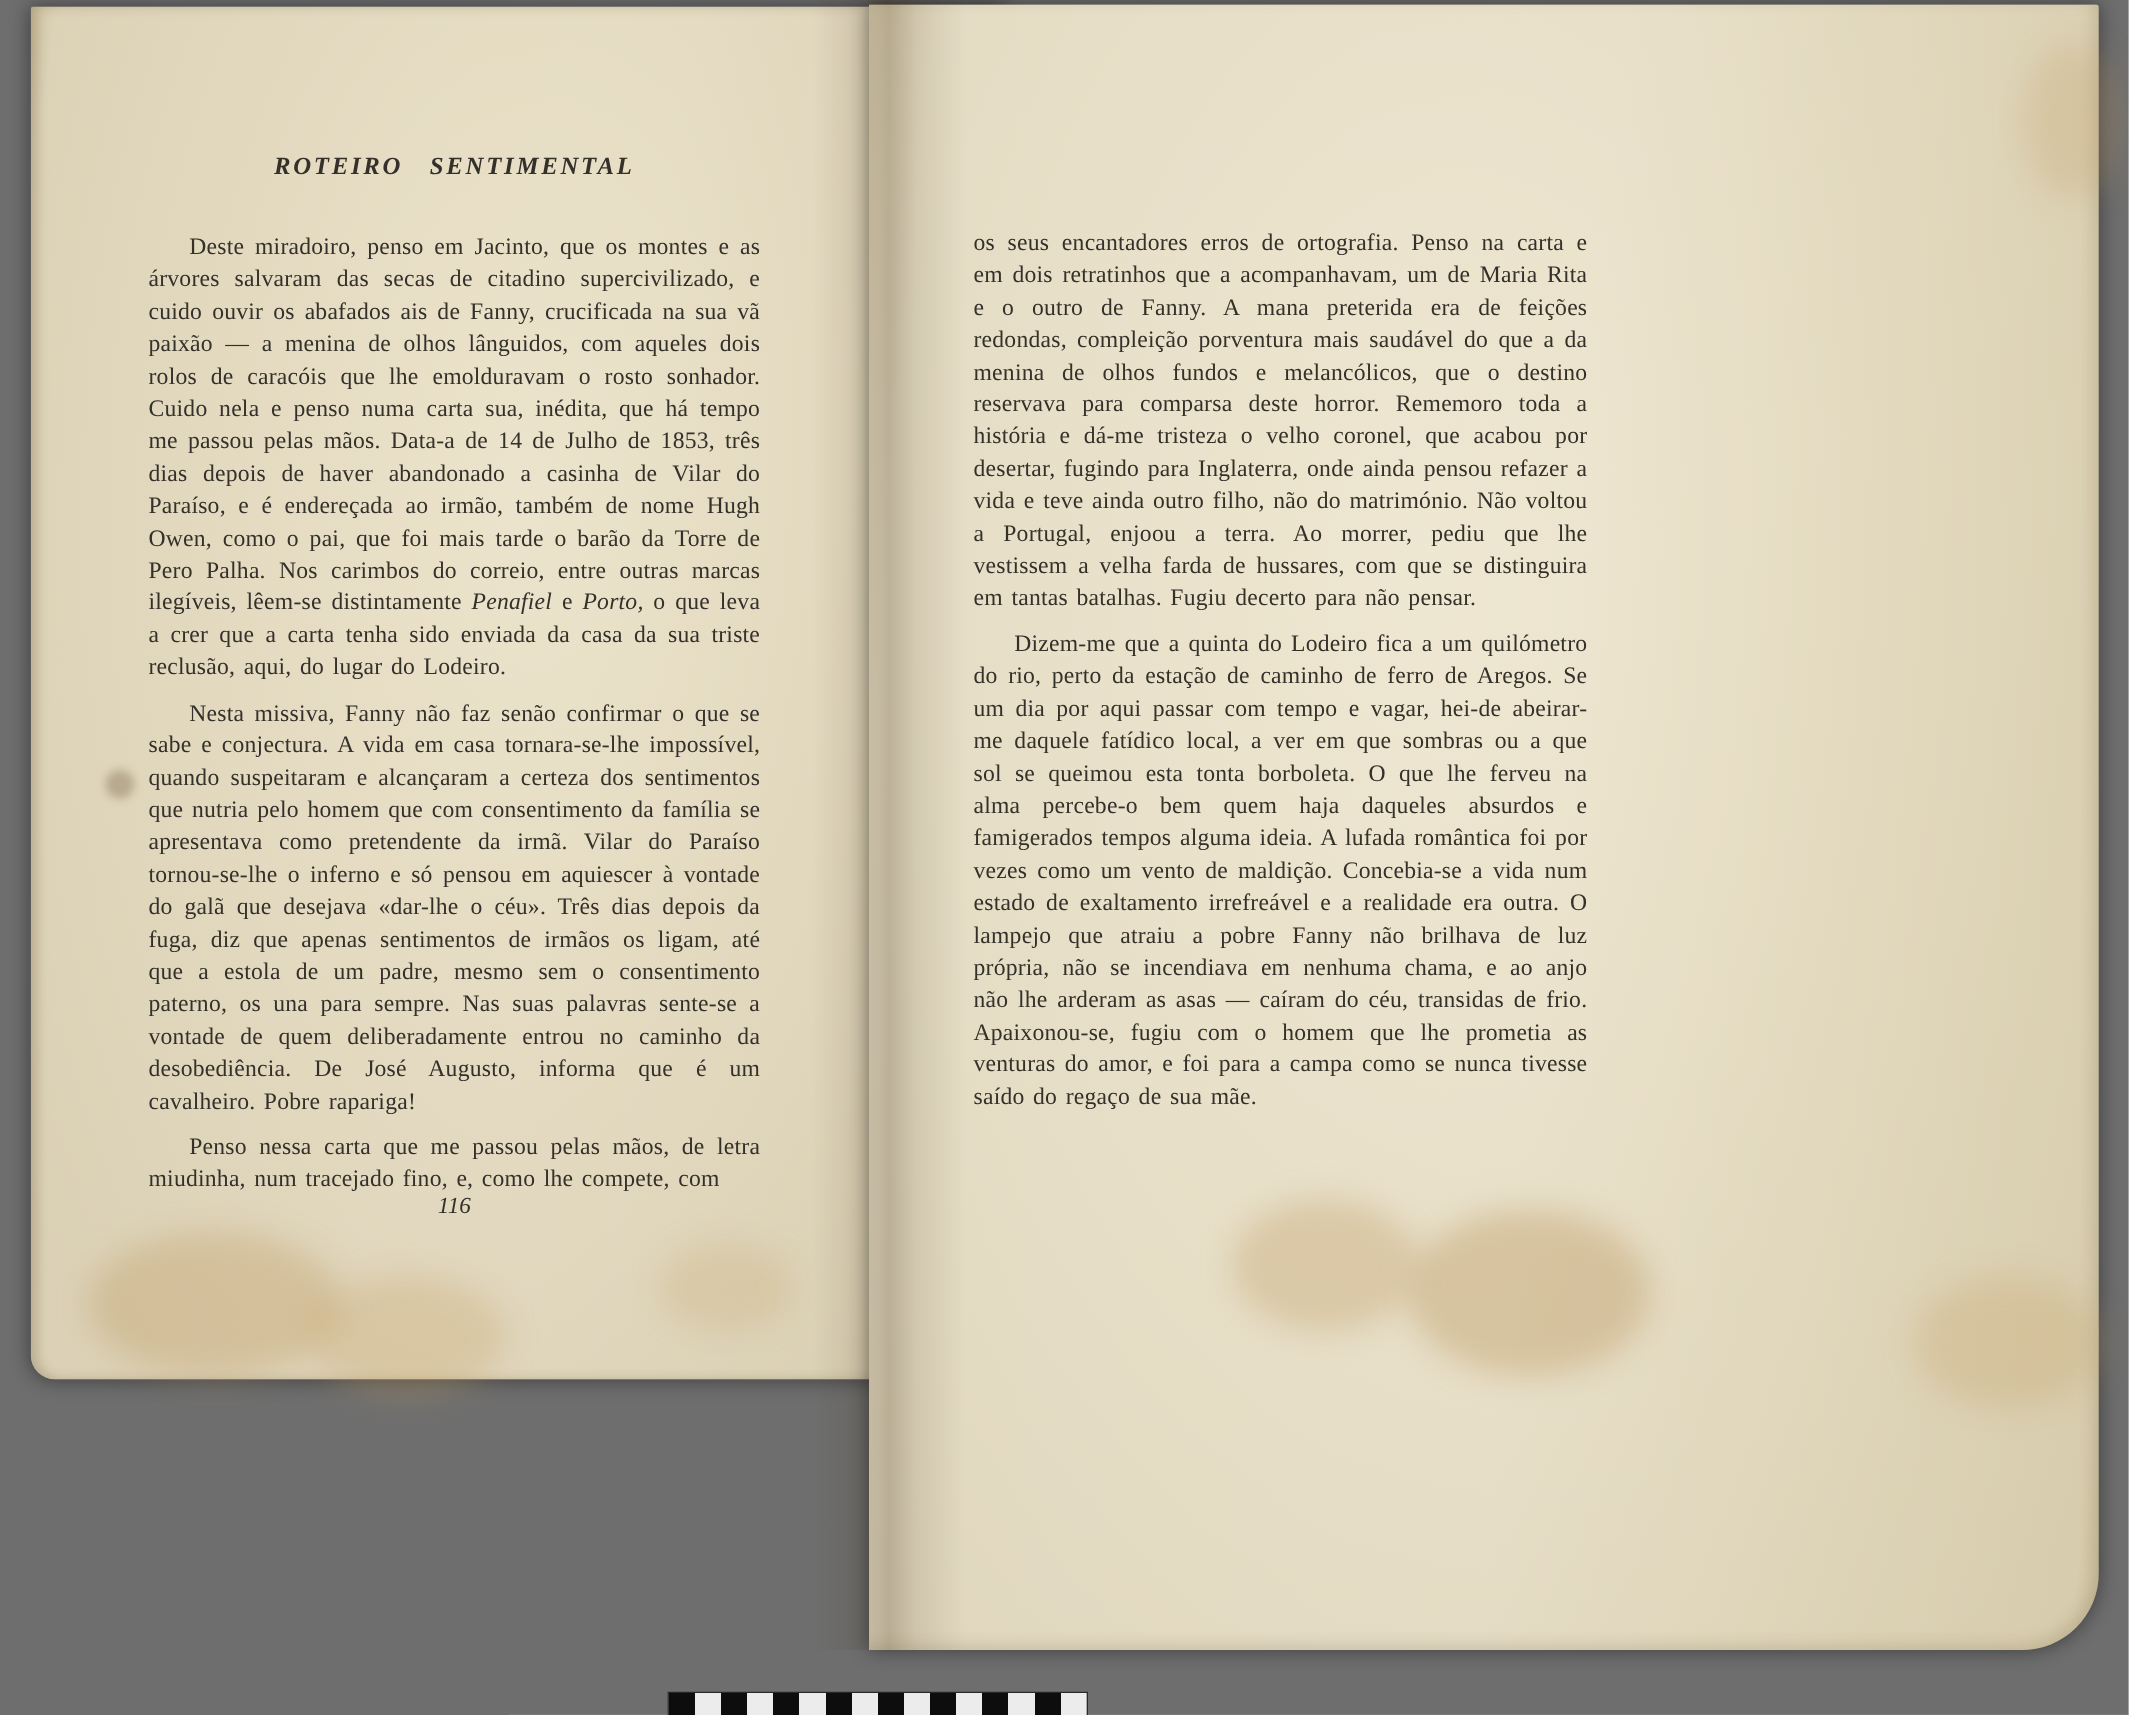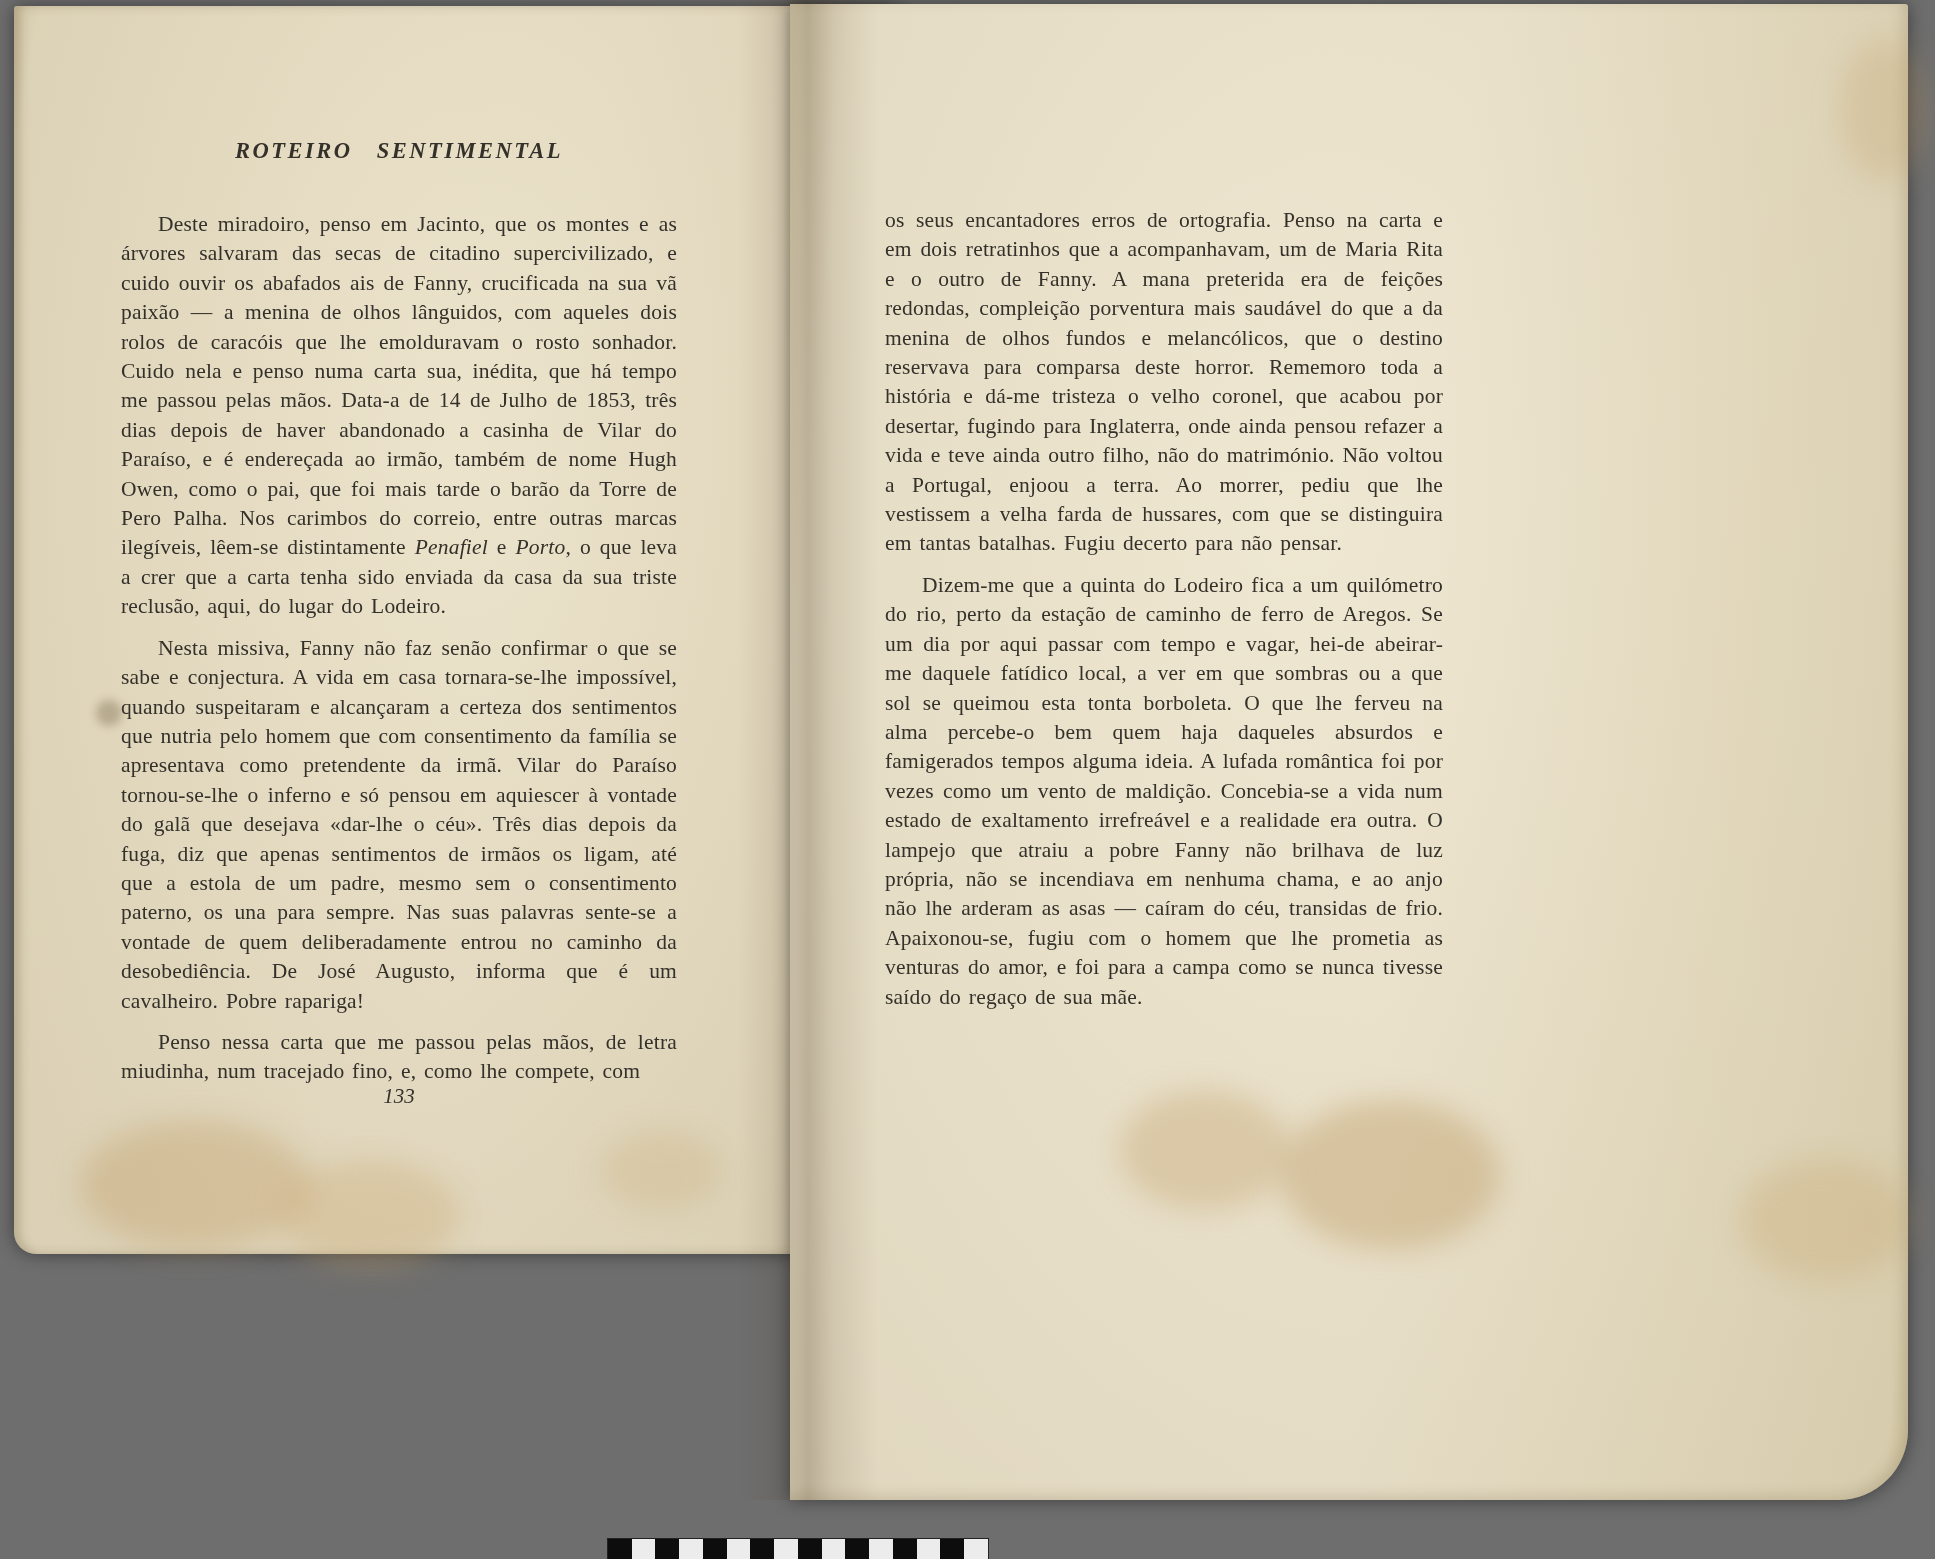--- a/index.html
+++ b/index.html
@@ -12,21 +12,21 @@
     background: var(--bg, #6e6e6e);
     overflow: hidden;
   }
 
   .page {
     position: absolute;
     box-shadow: 0 0 18px rgba(0,0,0,0.45);
   }
 
   .page-left {
-    left: 14px; top: 6px;
+    left: 28px; top: 6px;
     width: 884px; height: 1248px;
     background:
       radial-gradient(ellipse at 50% 35%, rgba(255,255,255,0.06), rgba(96,74,40,0.10) 90%),
       linear-gradient(100deg, #ddd2b2 0px, var(--paper-left, #e8dfc4) 26px, #ebe2c9 55%, #e6ddc1 100%);
     border-radius: 3px 0 0 22px;
     box-shadow: inset 6px 0 10px rgba(90,70,40,0.25), 0 0 18px rgba(0,0,0,0.45);
   }
 
   .page-right {
     left: 790px; top: 4px;
@@ -128,21 +128,21 @@
 
 <div class="scan-root" style="--bg: #6e6e6e; --paper-left: #e8dfc4; --paper-right: #ece4cc; --ink: #34302a;">
 
   <div class="page page-left">
     <div class="running-header header-left">ROTEIRO SENTIMENTAL</div>
     <div class="text-block text-left" id="left-paragraphs">
         <p class="para indent"><span>Deste miradoiro, penso em Jacinto, que os montes e as árvores salvaram das secas de citadino supercivilizado, e cuido ouvir os abafados ais de Fanny, crucificada na sua vã paixão — a menina de olhos lânguidos, com aqueles dois rolos de caracóis que lhe emolduravam o rosto sonhador. Cuido nela e penso numa carta sua, inédita, que há tempo me passou pelas mãos. Data-a de 14 de Julho de 1853, três dias depois de haver abandonado a casinha de Vilar do Paraíso, e é endereçada ao irmão, também de nome Hugh Owen, como o pai, que foi mais tarde o barão da Torre de Pero Palha. Nos carimbos do correio, entre outras marcas ilegíveis, lêem-se distintamente </span><span class="em">Penafiel</span><span> e </span><span class="em">Porto,</span><span> o que leva a crer que a carta tenha sido enviada da casa da sua triste reclusão, aqui, do lugar do Lodeiro.</span></p>
         <p class="para indent"><span>Nesta missiva, Fanny não faz senão confirmar o que se sabe e conjectura. A vida em casa tornara-se-lhe impossível, quando suspeitaram e alcançaram a certeza dos sentimentos que nutria pelo homem que com consentimento da família se apresentava como pretendente da irmã. Vilar do Paraíso tornou-se-lhe o inferno e só pensou em aquiescer à vontade do galã que desejava «dar-lhe o céu». Três dias depois da fuga, diz que apenas sentimentos de irmãos os ligam, até que a estola de um padre, mesmo sem o consentimento paterno, os una para sempre. Nas suas palavras sente-se a vontade de quem deliberadamente entrou no caminho da desobediência. De José Augusto, informa que é um cavalheiro. Pobre rapariga!</span></p>
         <p class="para indent"><span>Penso nessa carta que me passou pelas mãos, de letra miudinha, num tracejado fino, e, como lhe compete, com</span></p>
       </div>
-    <div class="page-number">133</div>
+    <div class="page-number">116</div>
   </div>
 
   <div class="page page-right">
     <div class="text-block text-right" id="right-paragraphs">
         <p class="para"><span>os seus encantadores erros de ortografia. Penso na carta e em dois retratinhos que a acompanhavam, um de Maria Rita e o outro de Fanny. A mana preterida era de feições redondas, compleição porventura mais saudável do que a da menina de olhos fundos e melancólicos, que o destino reservava para comparsa deste horror. Rememoro toda a história e dá-me tristeza o velho coronel, que acabou por desertar, fugindo para Inglaterra, onde ainda pensou refazer a vida e teve ainda outro filho, não do matrimónio. Não voltou a Portugal, enjoou a terra. Ao morrer, pediu que lhe vestissem a velha farda de hussares, com que se distinguira em tantas batalhas. Fugiu decerto para não pensar.</span></p>
         <p class="para indent"><span>Dizem-me que a quinta do Lodeiro fica a um quilómetro do rio, perto da estação de caminho de ferro de Aregos. Se um dia por aqui passar com tempo e vagar, hei-de abeirar-me daquele fatídico local, a ver em que sombras ou a que sol se queimou esta tonta borboleta. O que lhe ferveu na alma percebe-o bem quem haja daqueles absurdos e famigerados tempos alguma ideia. A lufada romântica foi por vezes como um vento de maldição. Concebia-se a vida num estado de exaltamento irrefreável e a realidade era outra. O lampejo que atraiu a pobre Fanny não brilhava de luz própria, não se incendiava em nenhuma chama, e ao anjo não lhe arderam as asas — caíram do céu, transidas de frio. Apaixonou-se, fugiu com o homem que lhe prometia as venturas do amor, e foi para a campa como se nunca tivesse saído do regaço de sua mãe.</span></p>
       </div>
   </div>
 
   <div class="spine-shadow"></div>

